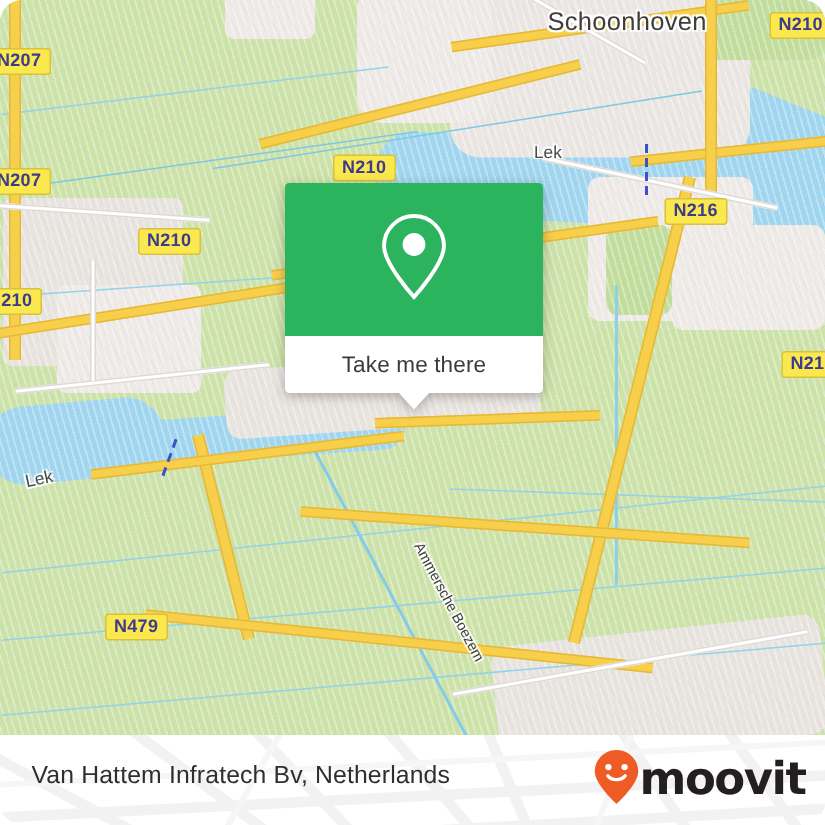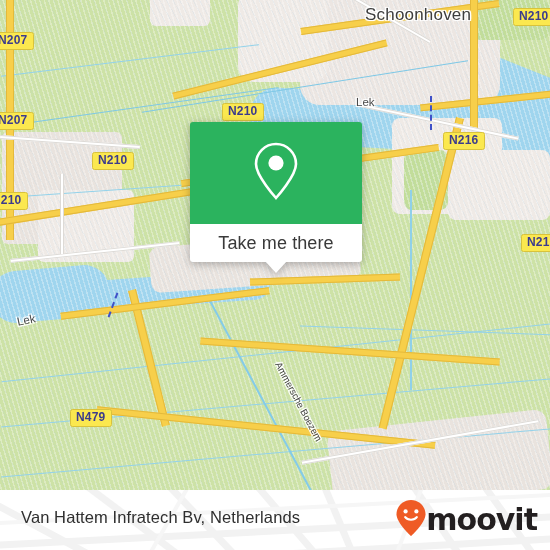--- a/index.html
+++ b/index.html
@@ -13,20 +13,21 @@
     overflow: hidden;
     font-family: "Liberation Sans", sans-serif;
   }
 
   #app {
     position: relative;
     width: 550px;
     height: 550px;
     overflow: hidden;
     background: #ffffff;
+    border-radius: 15px;
   }
 
   
   #map {
     position: absolute;
     left: 0; top: 0;
     width: 550px;
     height: 490px;
     overflow: hidden;
     background: #cfe3a8;
@@ -166,21 +167,21 @@
   }
   #popup .popup-bottom {
     height: 38px;
     background: #ffffff;
     border-radius: 0 0 3px 3px;
     display: flex;
     align-items: center;
     justify-content: center;
   }
   #popup .popup-label {
-    font-size: 18px;
+    font-size: 15px;
     color: #3a3a3a;
     letter-spacing: .1px;
     font-family: "Liberation Sans", sans-serif;
   }
   #popup .popup-tail {
     position: absolute;
     left: 50%;
     bottom: -11px;
     margin-left: -11px;
     width: 0; height: 0;

